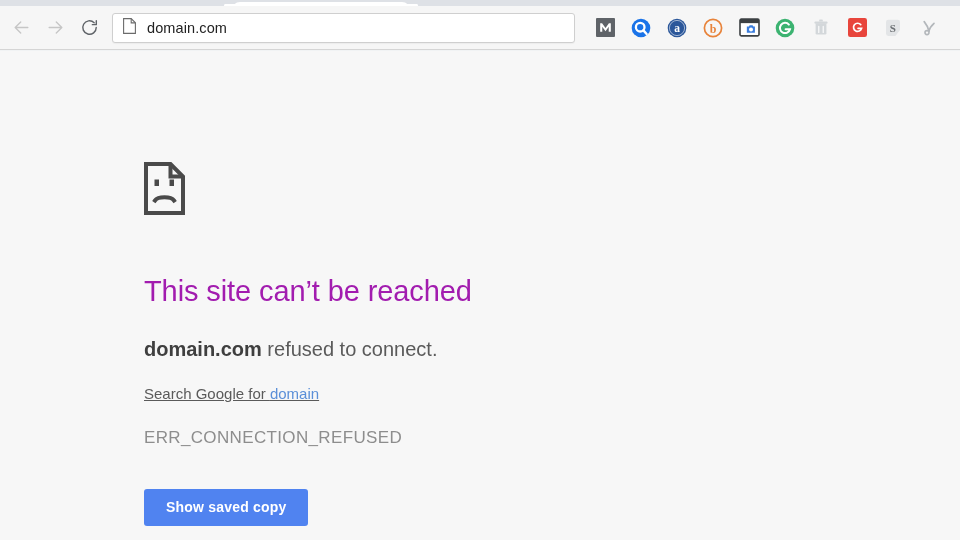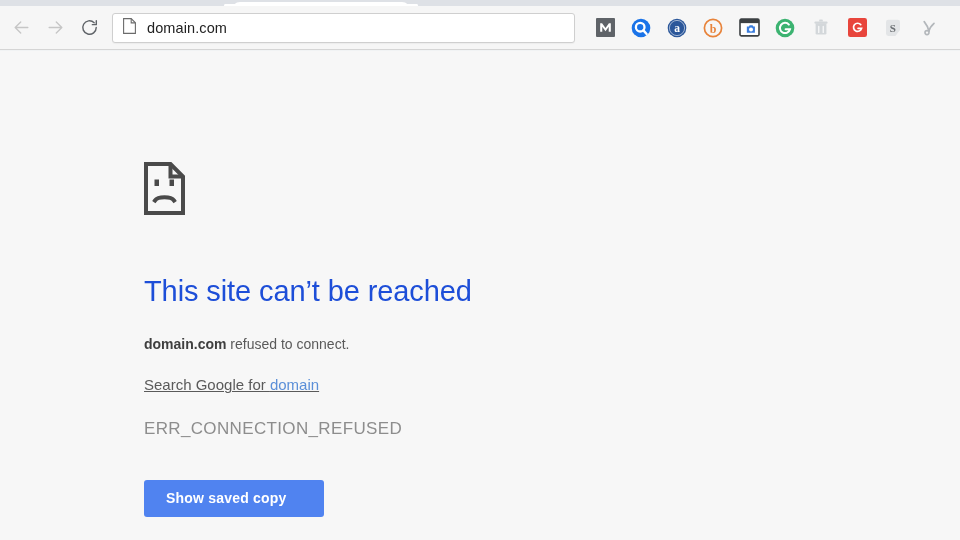--- a/index.html
+++ b/index.html
@@ -147,28 +147,28 @@
     top: 111px;
     width: 620px;
   }
 
   #sad-icon { margin-bottom: 0; display: block; }
 
   #heading {
     margin-top: 55px;
     font-size: 29px;
     font-weight: 400;
-    color: #1d4ed8;
+    color: #a21caf;
     letter-spacing: -0.1px;
     line-height: 1.2;
   }
 
   #subtitle {
     margin-top: 26px;
-    font-size: 14px;
+    font-size: 20px;
     color: #5a5a5a;
     line-height: 1.4;
   }
   #subtitle b { font-weight: 700; color: #3f3f3f; }
 
   #search-line {
     margin-top: 22px;
     font-size: 15px;
     color: #5a5a5a;
     text-decoration: underline;
@@ -186,21 +186,21 @@
   }
 
   #show-saved-copy {
     margin-top: 41px;
     display: inline-block;
     background: #5083f0;
     color: #ffffff;
     font-size: 14px;
     font-weight: 700;
     letter-spacing: 0.2px;
-    padding: 11px 38px 12px 22px;
+    padding: 11px 22px 12px 22px;
     border: none;
     border-radius: 3px;
     font-family: inherit;
     line-height: 1;
   }
 </style>
 </head>
 <body>
 
 <div id="browser">

